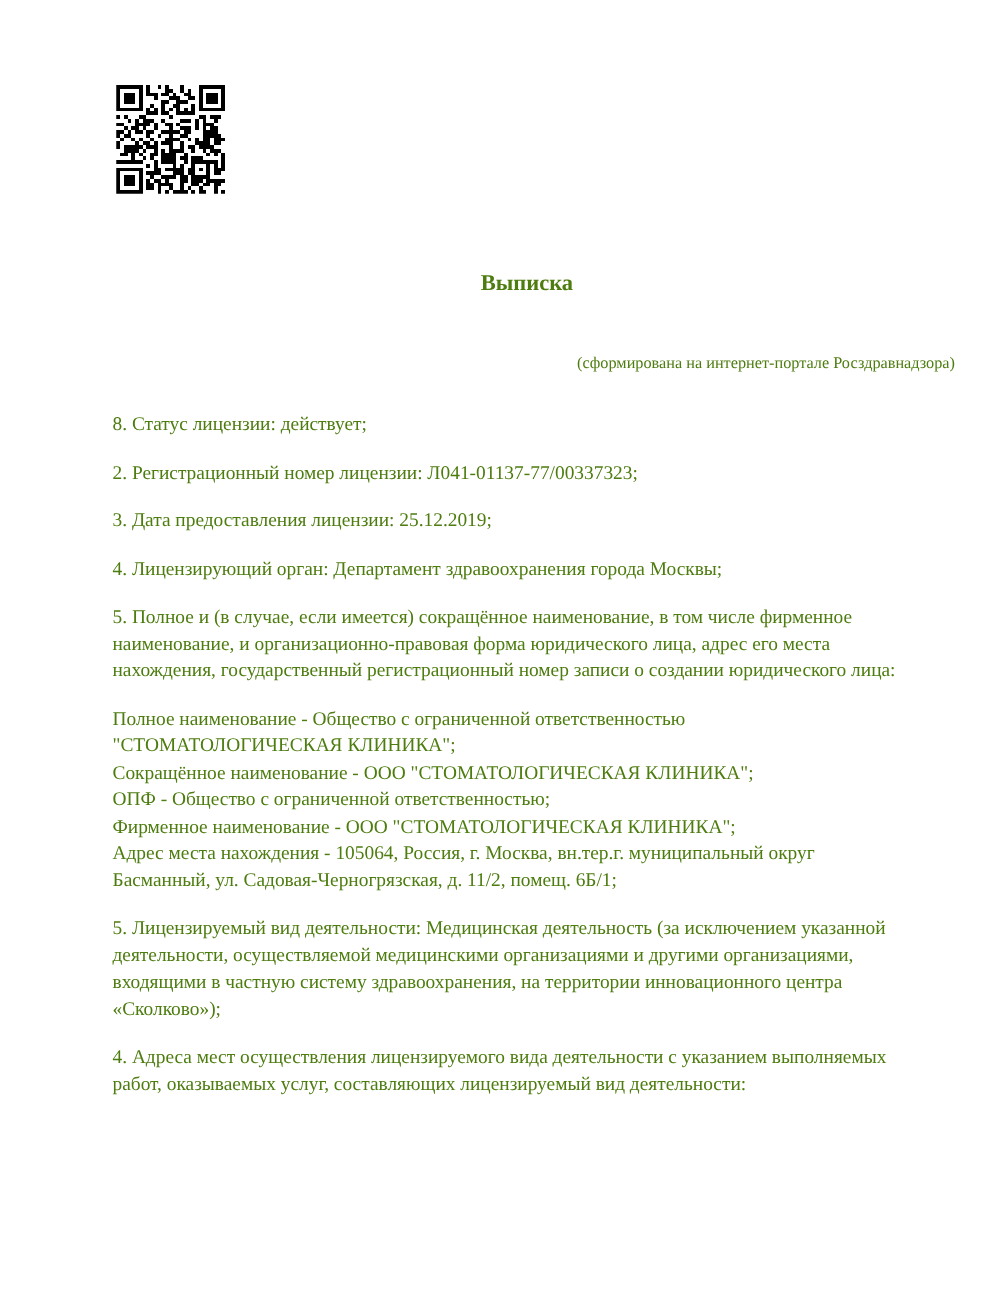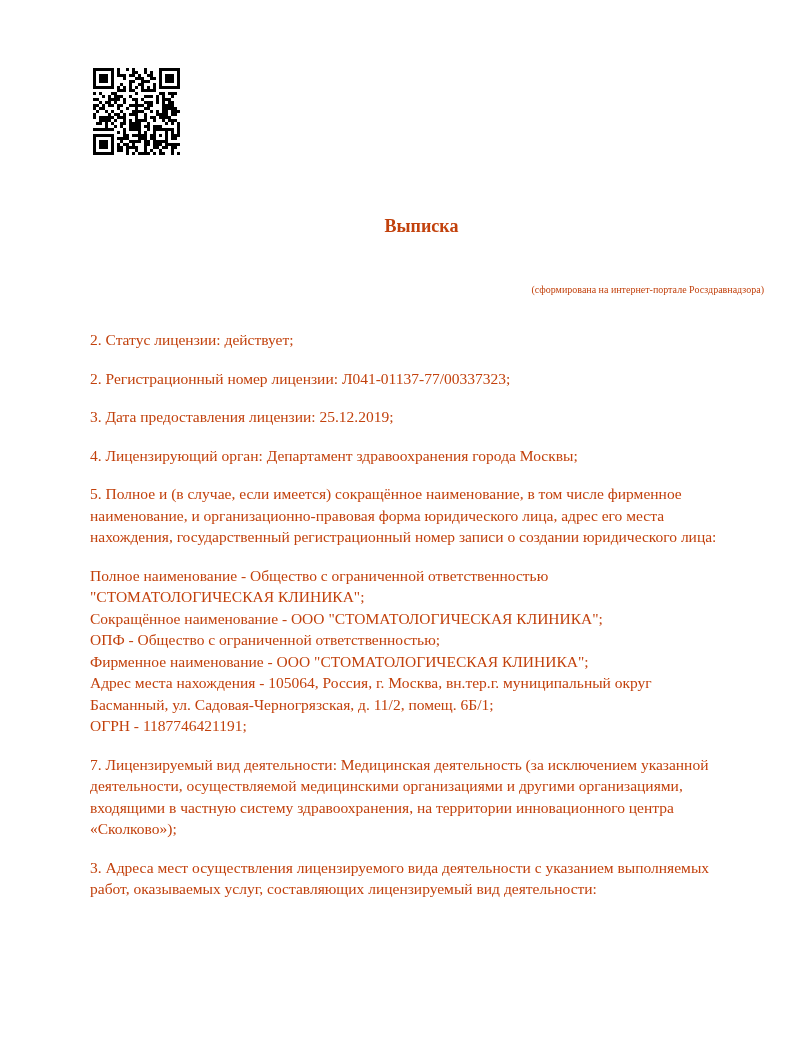--- a/index.html
+++ b/index.html
@@ -6,21 +6,21 @@
     margin: 0;
     padding: 0;
     background: #ffffff;
   }
   .page {
     position: relative;
     width: 791px;
     height: 1052px;
     background: #ffffff;
     font-family: "Liberation Serif", serif;
-    color: #c2410c;
+    color: #4d7c0f;
     overflow: hidden;
   }
   .qr {
     position: absolute;
     left: 93px;
     top: 68px;
     width: 87px;
     height: 87px;
   }
   .qr svg { display: block; width: 87px; height: 87px; }
@@ -33,21 +33,21 @@
     font-weight: 700;
     font-size: 18px;
     line-height: 27px;
   }
   .subtitle {
     position: absolute;
     left: 90px;
     right: 27px;
     top: 282px;
     text-align: right;
-    font-size: 10px;
+    font-size: 13px;
     line-height: 16px;
   }
   .doc-body {
     position: absolute;
     left: 90px;
     top: 329px;
     width: 642px;
     font-size: 15.5px;
     line-height: 21.5px;
     text-align: left;
@@ -498,30 +498,29 @@
       </svg>
   </div>
 
   <div class="title">
     <div>Выписка</div>
   </div>
 
   <div class="subtitle">(сформирована на интернет-портале Росздравнадзора)</div>
 
   <div class="doc-body" id="doc-body">
-      <div class="para">2. Статус лицензии: действует;</div>
+      <div class="para">8. Статус лицензии: действует;</div>
       <div class="para">2. Регистрационный номер лицензии: Л041-01137-77/00337323;</div>
       <div class="para">3. Дата предоставления лицензии: 25.12.2019;</div>
       <div class="para">4. Лицензирующий орган: Департамент здравоохранения города Москвы;</div>
       <div class="para">5. Полное и (в случае, если имеется) сокращённое наименование, в том числе фирменное наименование, и организационно-правовая форма юридического лица, адрес его места нахождения, государственный регистрационный номер записи о создании юридического лица:</div>
       <div class="para">
         <div>Полное наименование - Общество с ограниченной ответственностью "СТОМАТОЛОГИЧЕСКАЯ КЛИНИКА";</div>
         <div>Сокращённое наименование - ООО "СТОМАТОЛОГИЧЕСКАЯ КЛИНИКА";</div>
         <div>ОПФ - Общество с ограниченной ответственностью;</div>
         <div>Фирменное наименование - ООО "СТОМАТОЛОГИЧЕСКАЯ КЛИНИКА";</div>
         <div>Адрес места нахождения - 105064, Россия, г. Москва, вн.тер.г. муниципальный округ Басманный, ул. Садовая-Черногрязская, д. 11/2, помещ. 6Б/1;</div>
-        <div>ОГРН - 1187746421191;</div>
       </div>
-      <div class="para">7. Лицензируемый вид деятельности: Медицинская деятельность (за исключением указанной деятельности, осуществляемой медицинскими организациями и другими организациями, входящими в частную систему здравоохранения, на территории инновационного центра «Сколково»);</div>
-      <div class="para">3. Адреса мест осуществления лицензируемого вида деятельности с указанием выполняемых работ, оказываемых услуг, составляющих лицензируемый вид деятельности:</div>
+      <div class="para">5. Лицензируемый вид деятельности: Медицинская деятельность (за исключением указанной деятельности, осуществляемой медицинскими организациями и другими организациями, входящими в частную систему здравоохранения, на территории инновационного центра «Сколково»);</div>
+      <div class="para">4. Адреса мест осуществления лицензируемого вида деятельности с указанием выполняемых работ, оказываемых услуг, составляющих лицензируемый вид деятельности:</div>
     </div>
 
 </div>
 
 </body></html>

